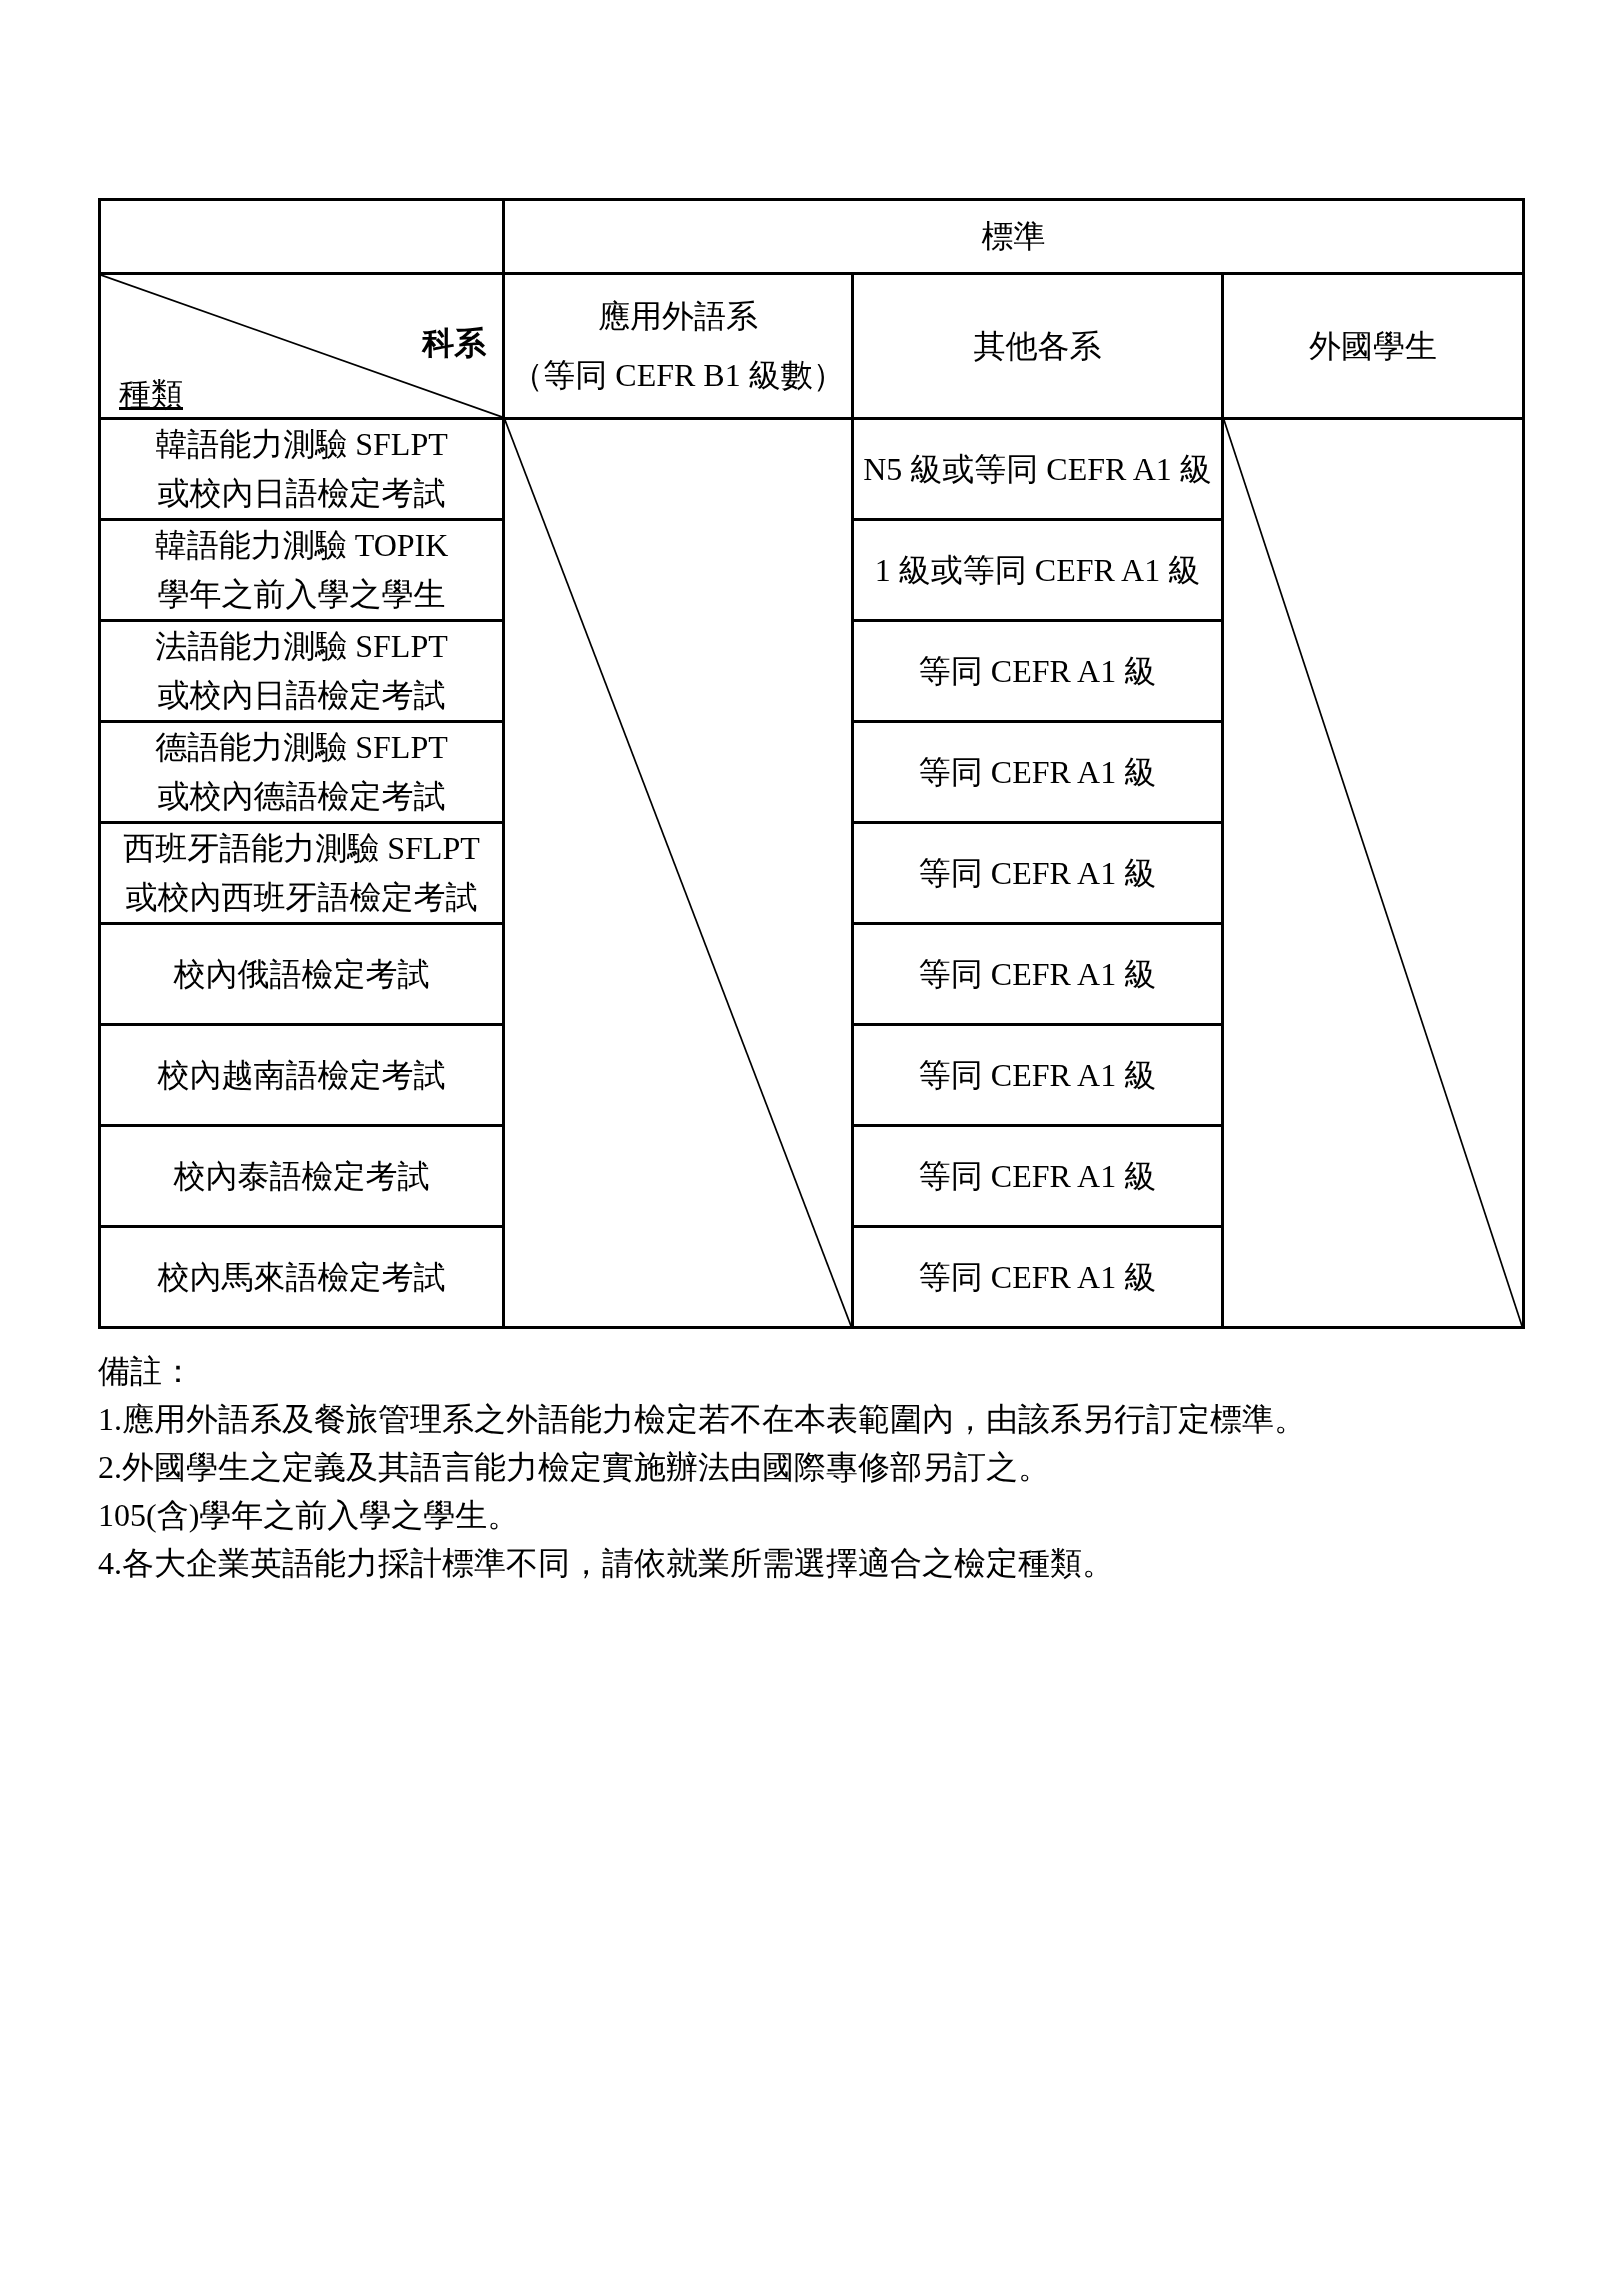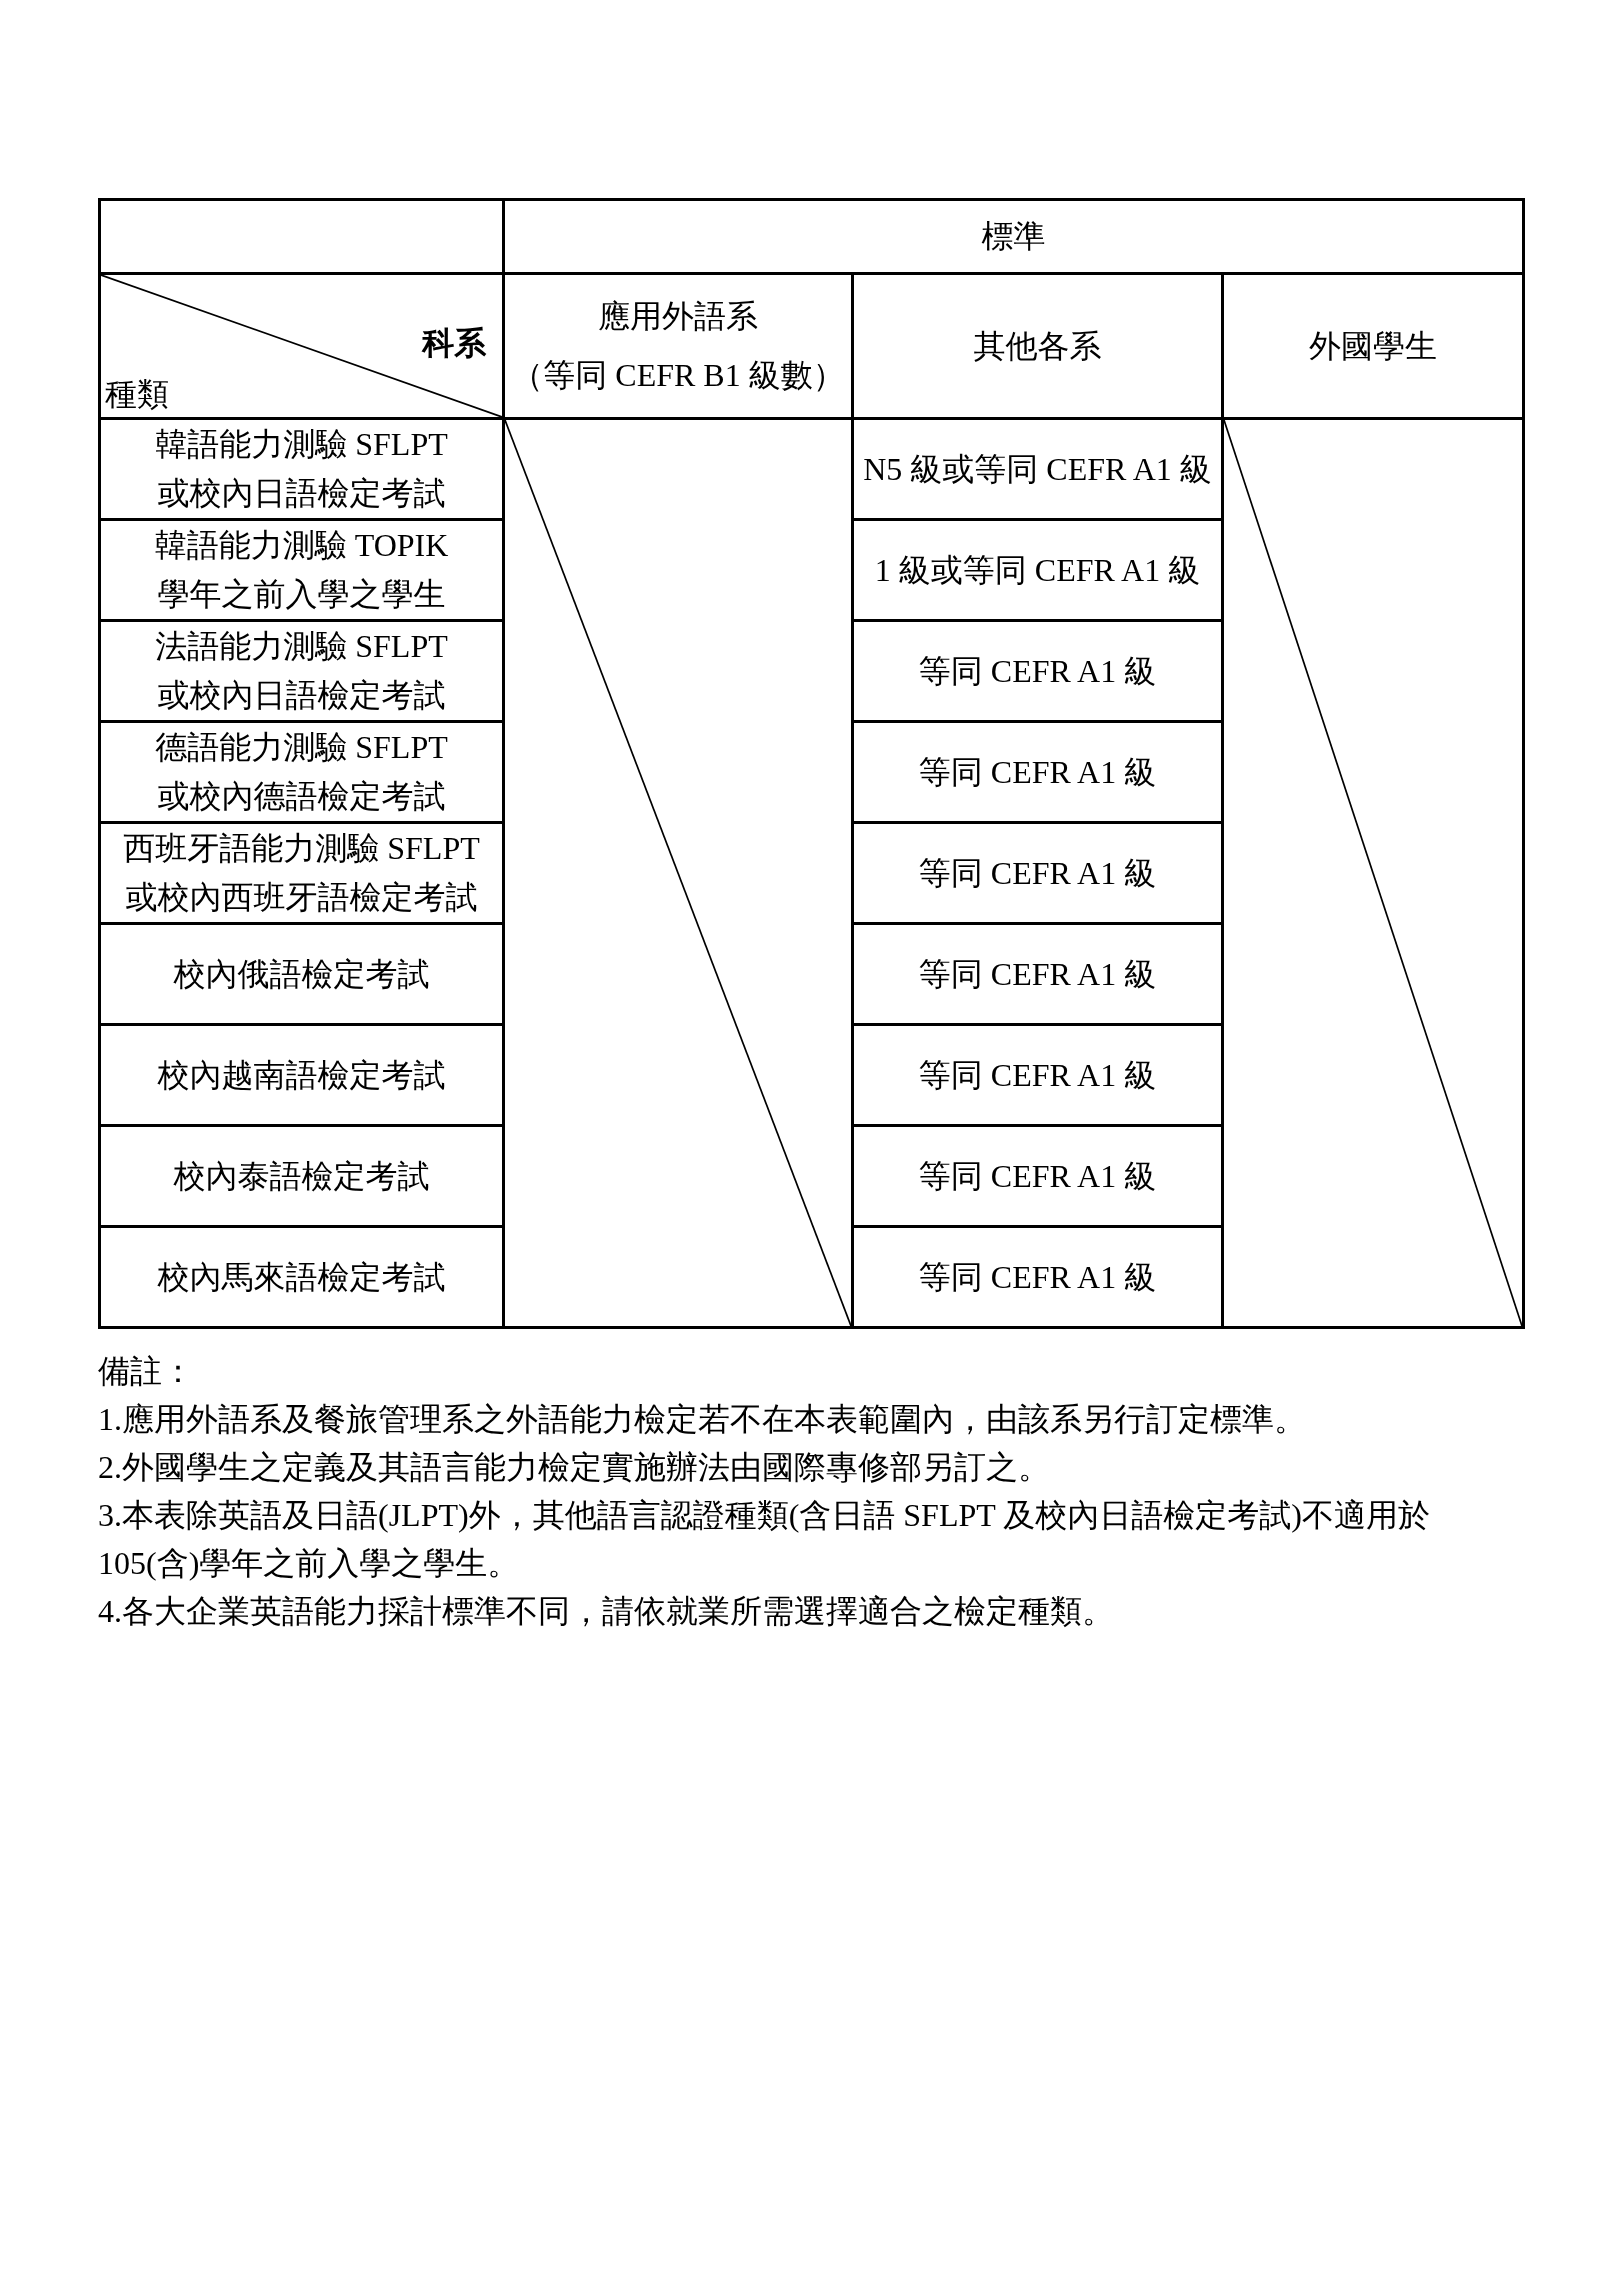--- a/index.html
+++ b/index.html
@@ -56,24 +56,25 @@
     top: 51px;
     right: 15.7px;
     font-size: 32px;
     line-height: 35px;
     white-space: nowrap;
     font-weight: bold;
   }
   .corner-label-bottom {
     position: absolute;
     bottom: 4.9px;
-    left: 4px;
+    left: 18px;
     font-size: 32px;
     line-height: 35px;
     white-space: nowrap;
+    text-decoration: underline;
   }
   
   .notes {
     position: absolute;
     left: 98px;
     top: 1347px;
     width: 1470px;
     font-size: 32px;
     line-height: 48px;
   }
@@ -193,17 +194,16 @@
     </td>
     <td class="val">等同 CEFR A1 級</td>
   </tr>
 </tbody>
   </table>
 
 <div class="notes">
   <div>備註：</div>
   <div>1.應用外語系及餐旅管理系之外語能力檢定若不在本表範圍內，由該系另行訂定標準。</div>
   <div>2.外國學生之定義及其語言能力檢定實施辦法由國際專修部另訂之。</div>
-  <div>3.本表除英語及日語(JLPT)外，其他語言認證種類(含日語 SFLPT 及校內日語檢定考試)不適用於</div>
   <div>105(含)學年之前入學之學生。</div>
   <div>4.各大企業英語能力採計標準不同，請依就業所需選擇適合之檢定種類。</div>
 </div>
 
 
 </body></html>

